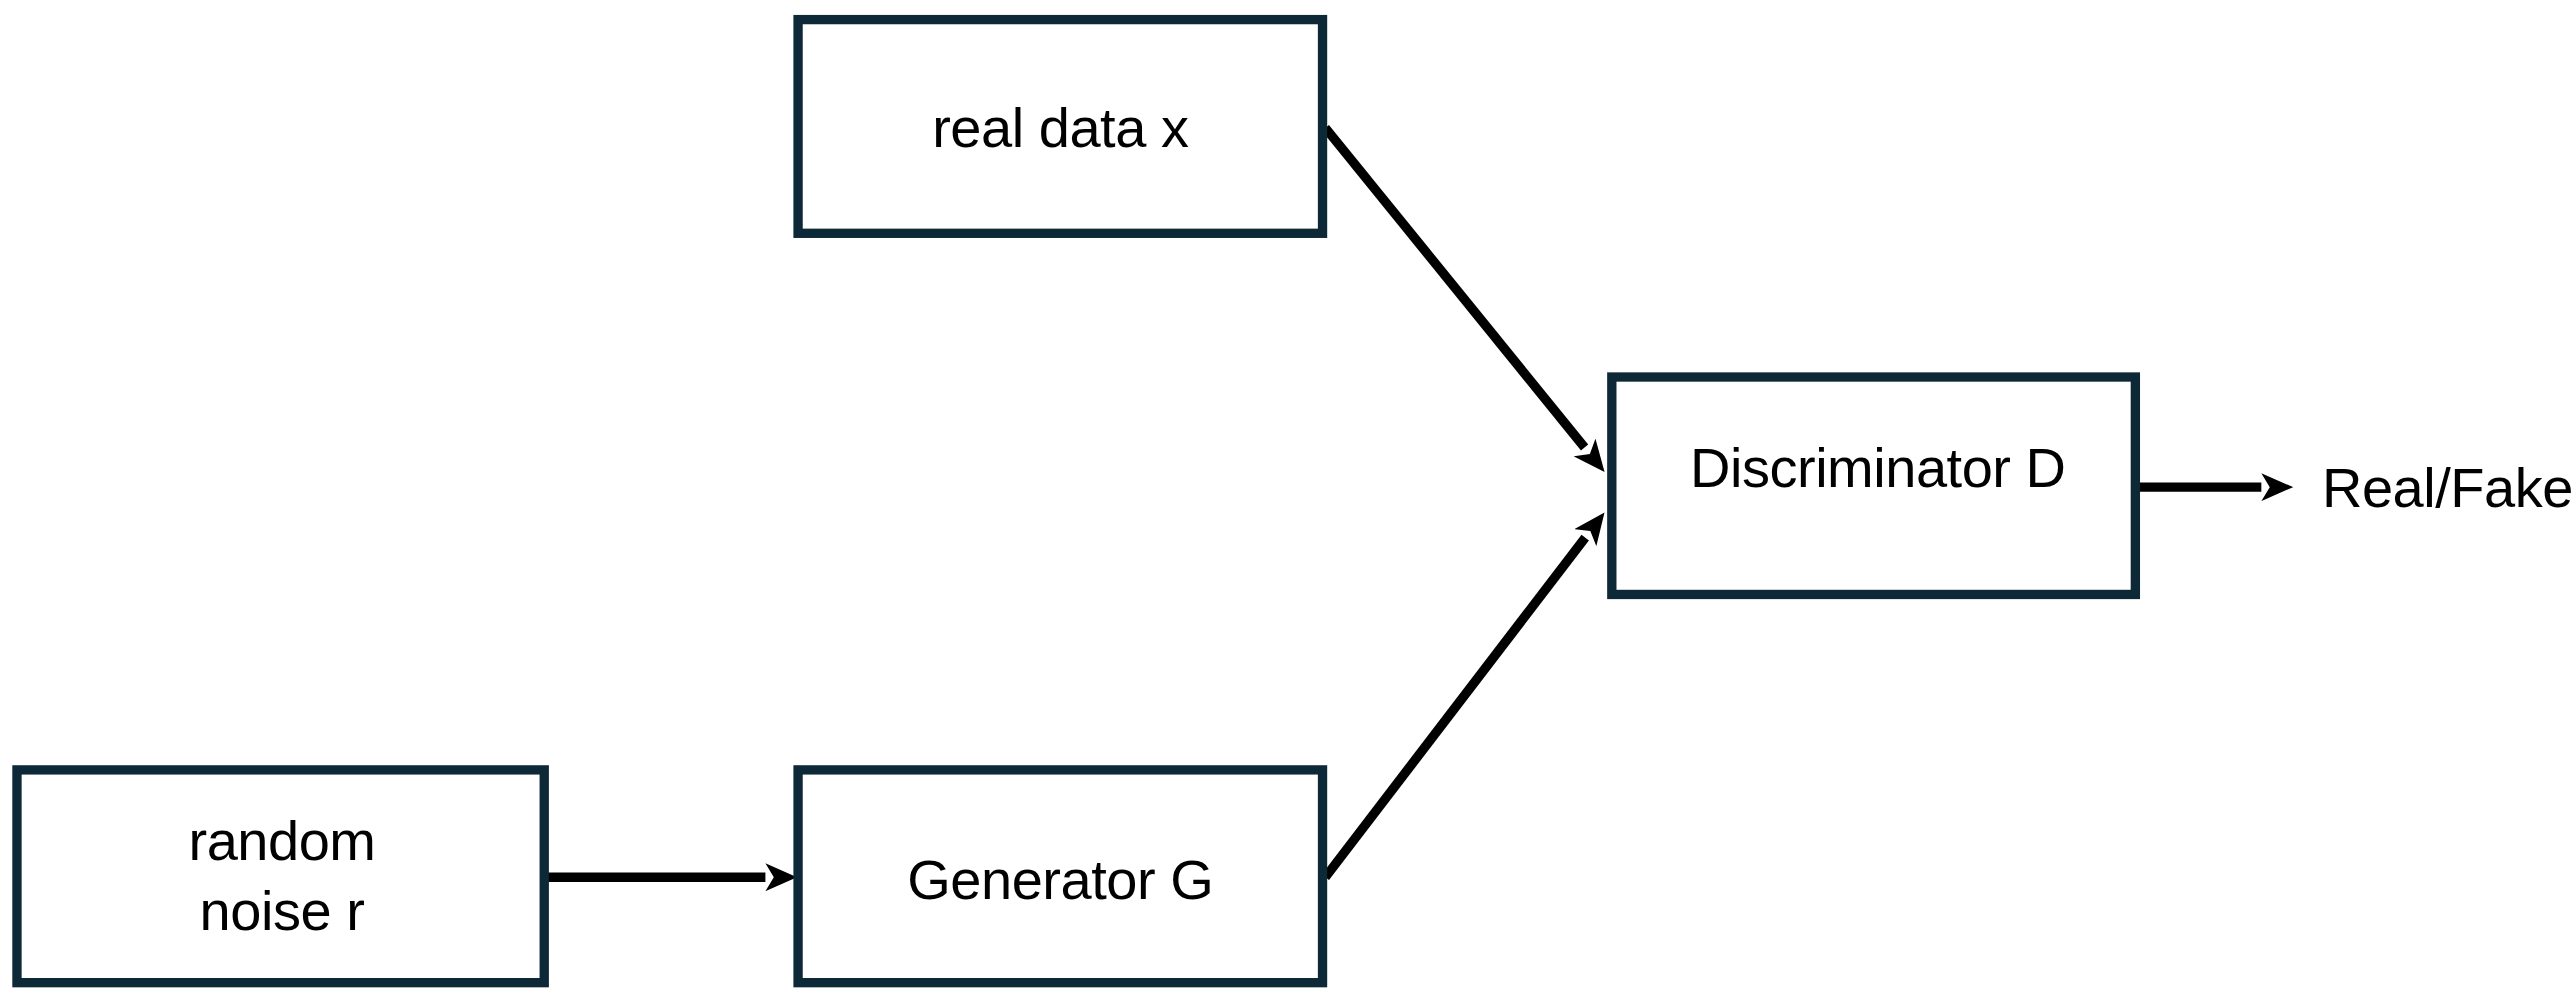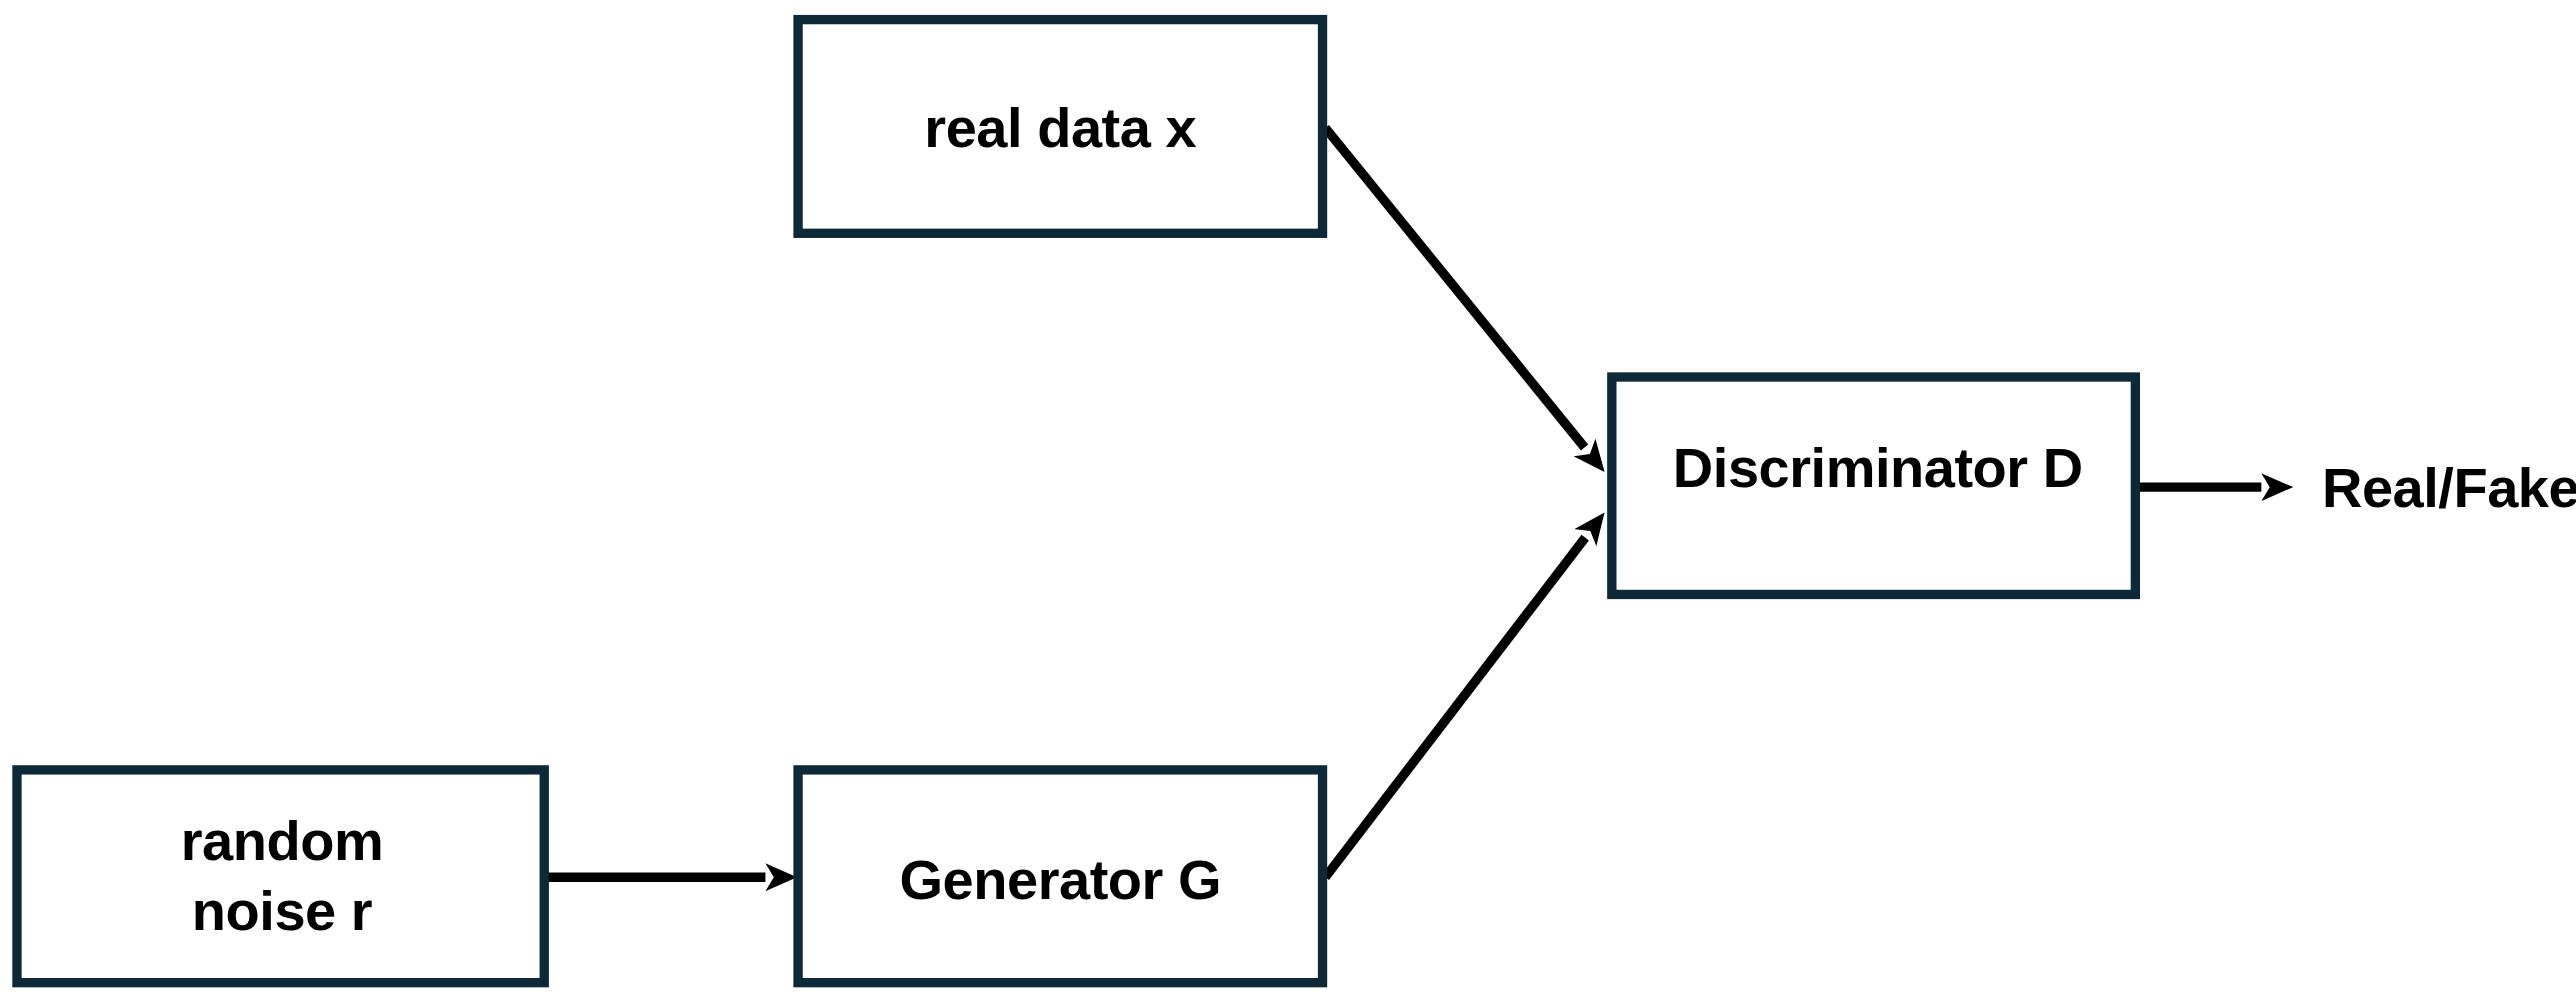--- a/index.html
+++ b/index.html
@@ -6,21 +6,20 @@
     margin: 0;
     padding: 0;
     background: #ffffff;
   }
   .canvas-wrap {
     position: relative;
     width: 2576px;
     height: 1006px;
     background: #ffffff;
     overflow: hidden;
-    font-weight: bold;
   }
   svg {
     display: block;
     width: 2576px;
     height: 1006px;
   }
   .node-box {
     fill: #ffffff;
     stroke-width: 10px;
   }

